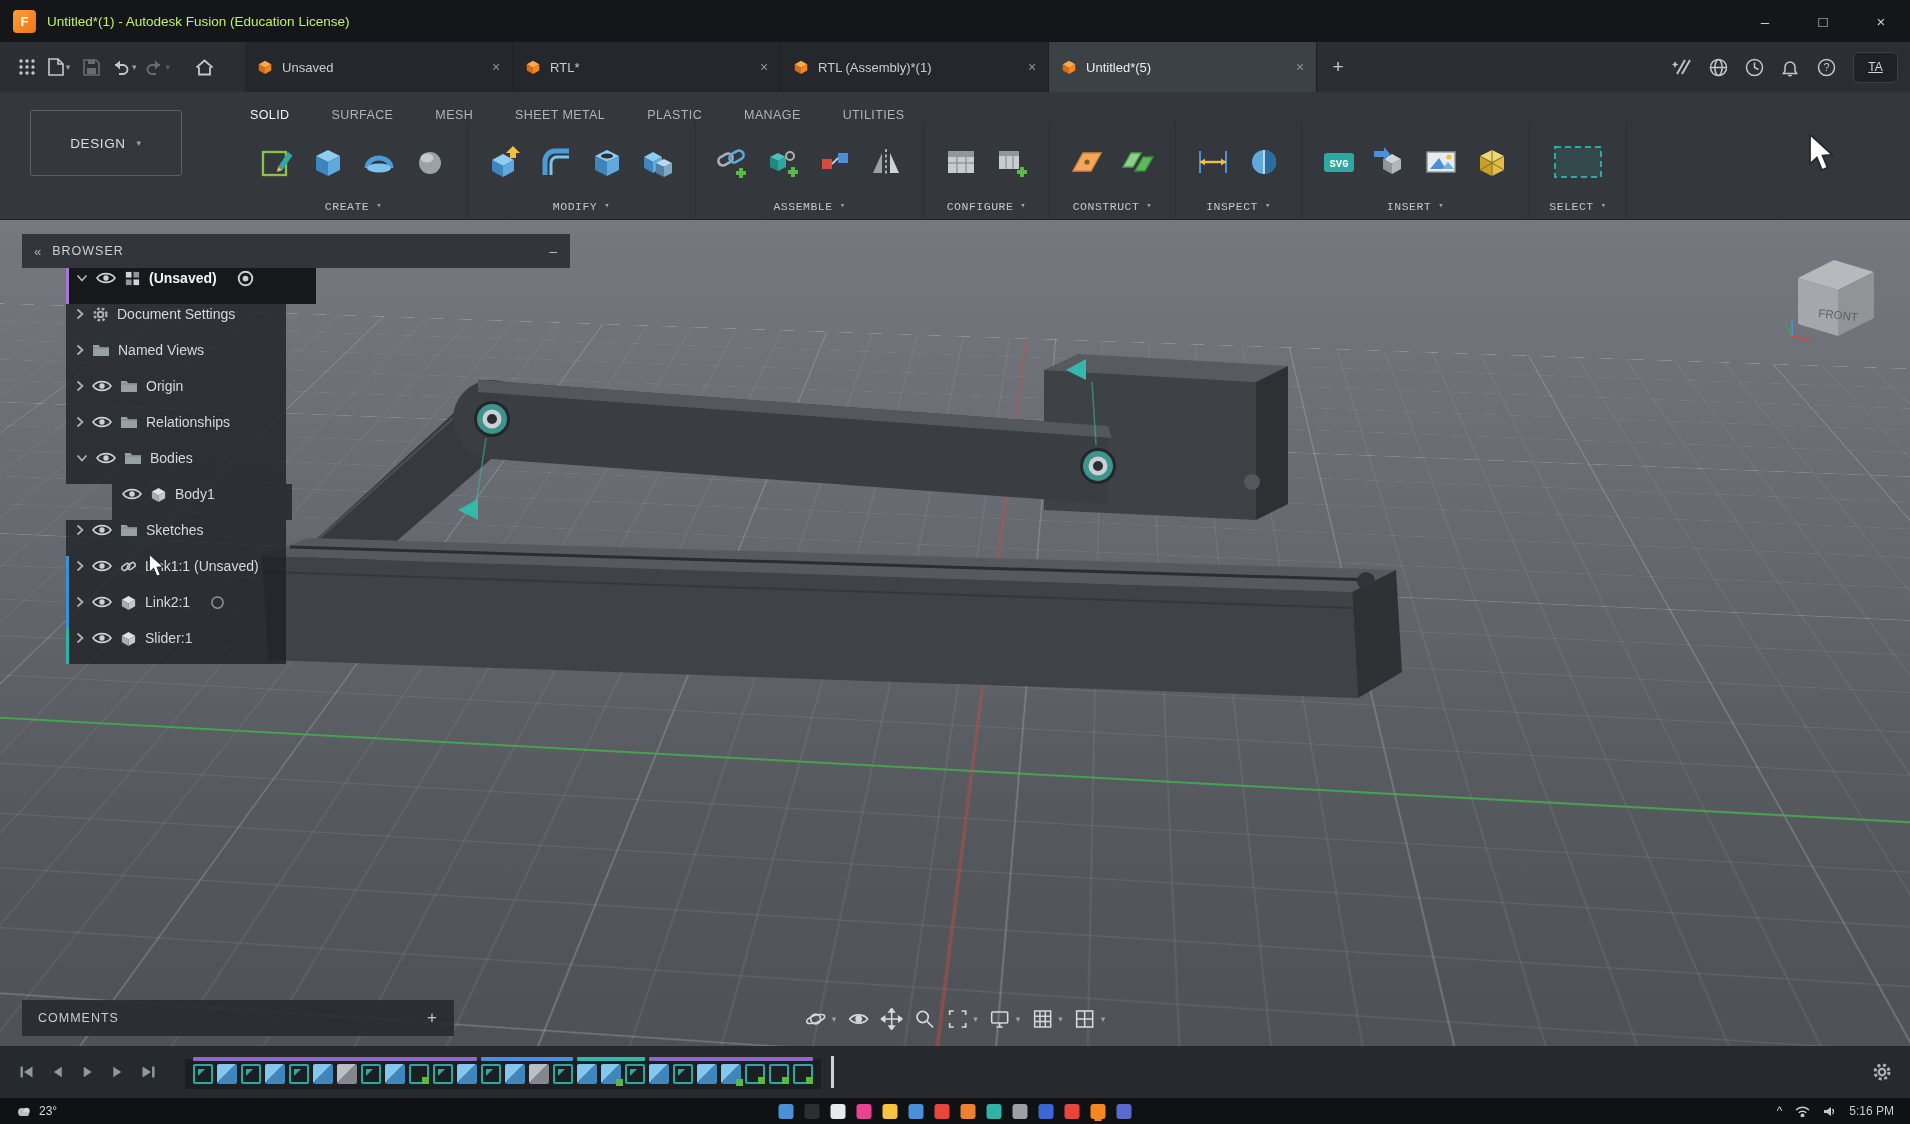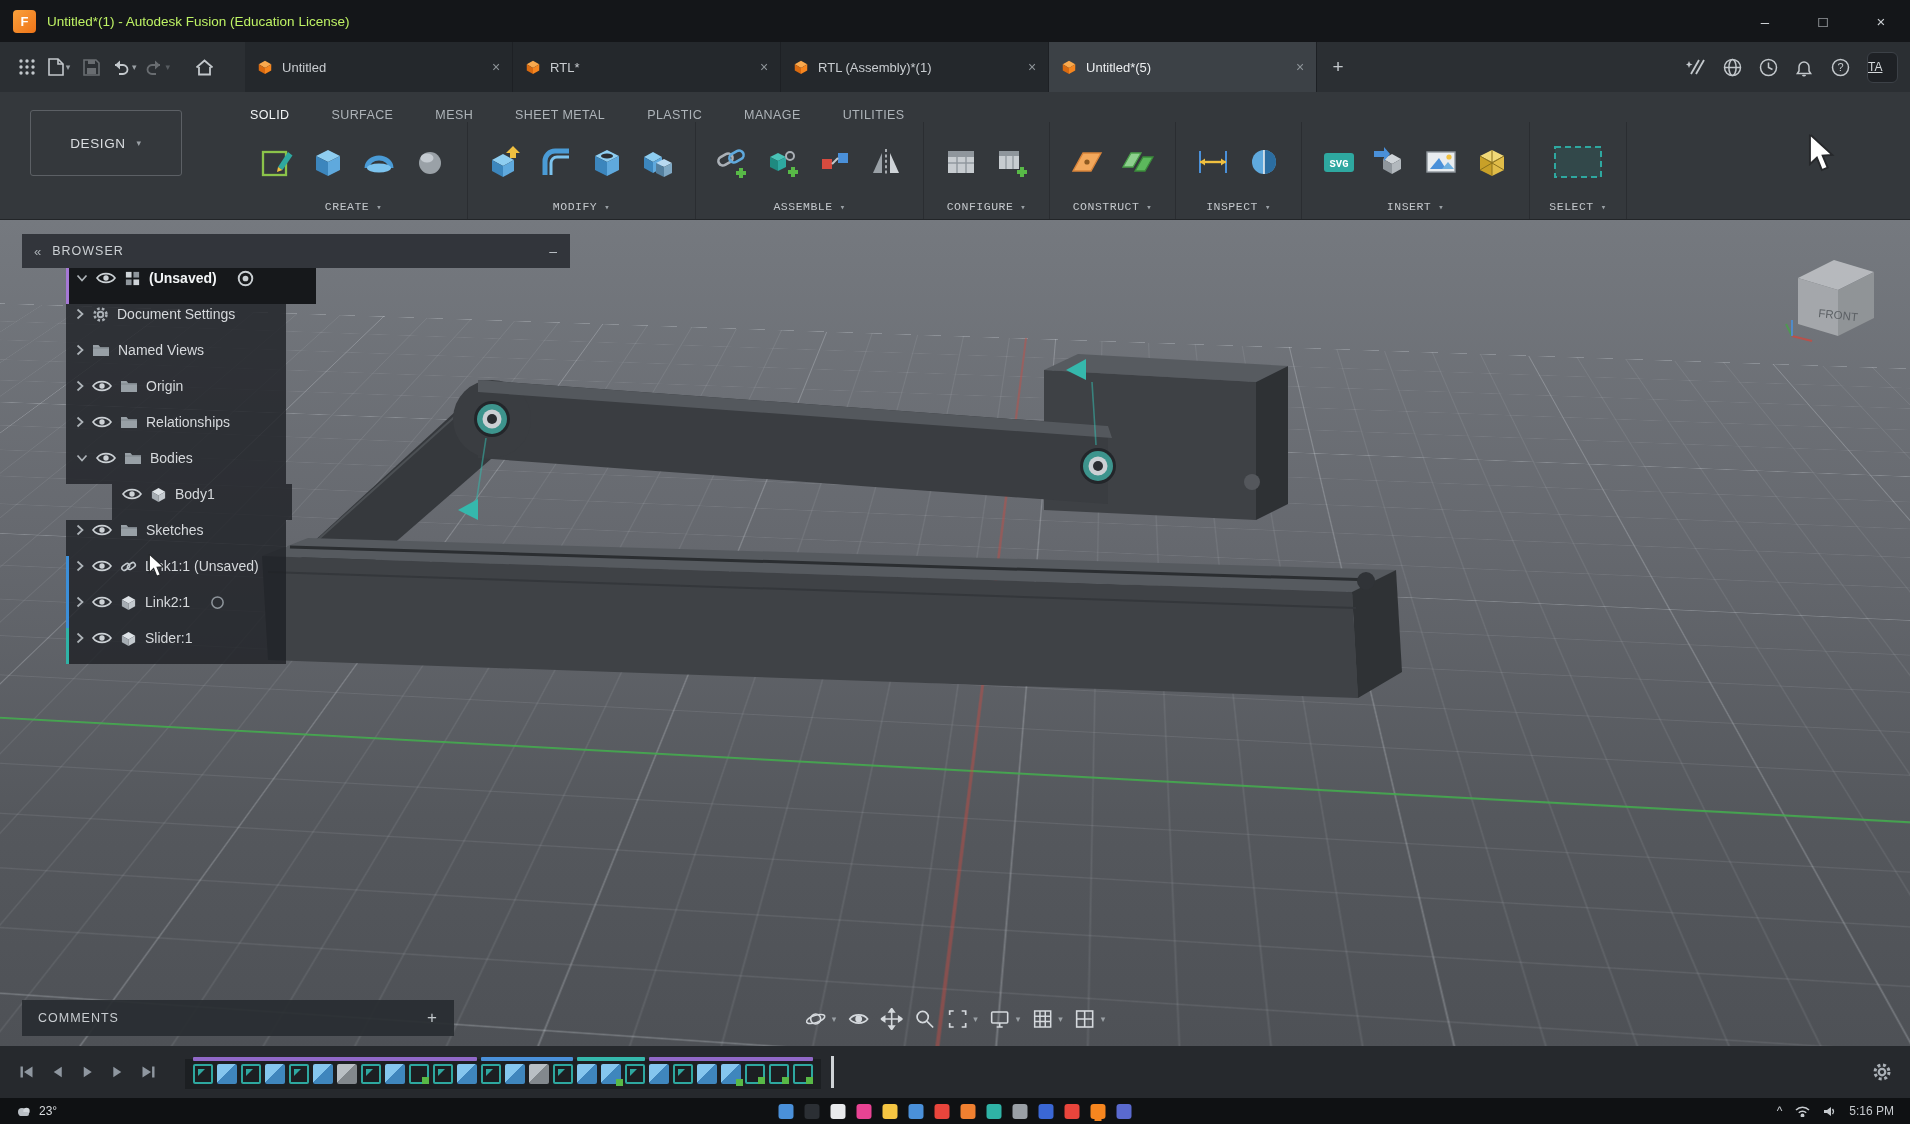--- a/index.html
+++ b/index.html
@@ -19,32 +19,32 @@
 .tb-icon{height:34px;min-width:30px;display:flex;align-items:center;justify-content:center;color:#c3c8cc;padding:0 3px;}
 .tb-icon.dim{opacity:.4;}
 .caret{font-size:9px;color:#9aa0a5;margin-left:2px;}
 .doc-tabs{display:flex;margin-left:26px;}
 .doc-tab{width:268px;display:flex;align-items:center;gap:9px;padding:0 12px;background:#24282c;
   border-right:1px solid #1d2024;font-size:13px;color:#c9cdd1;}
 .doc-tab.active{background:#3c4146;color:#eceef0;}
 .tab-close{margin-left:auto;color:#8f959a;font-size:14px;}
 .tab-plus{width:42px;display:flex;align-items:center;justify-content:center;font-size:19px;color:#c3c8cc;}
 .tb-right{margin-left:auto;display:flex;align-items:center;gap:6px;padding-right:12px;}
-.avatar{width:31px;height:31px;border-radius:6px;background:#1e2125;border:1px solid #3c4147;
-  display:flex;align-items:center;font-size:12px;color:#d4d8db;margin-left:6px;text-decoration:underline;}
+.avatar{width:45px;height:31px;border-radius:6px;background:#1e2125;border:1px solid #3c4147;
+  display:flex;align-items:center;justify-content:center;font-size:12px;color:#d4d8db;margin-left:6px;text-decoration:underline;}
 
 .ribbon{height:128px;background:#34383c;position:relative;border-bottom:1px solid #222528;}
 .design-btn{position:absolute;left:30px;top:18px;width:152px;height:66px;border:1px solid #5c6065;border-radius:3px;
   display:flex;align-items:center;justify-content:center;gap:9px;color:#dadde0;font-size:13.5px;letter-spacing:.6px;}
 .ribbon-tabs{position:absolute;left:250px;top:16px;display:flex;gap:42px;font-size:12.5px;letter-spacing:.4px;color:#aeb4b9;}
 .rtab.active{color:#f3f5f6;}
 .ribbon-groups{position:absolute;left:240px;top:30px;right:0;bottom:0;display:flex;}
 .rgroup{display:flex;flex-direction:column;align-items:center;padding:2px 13px 3px;border-right:1px solid #2a2d31;font-family:Liberation Mono, monospace;}
 .rg-icons{display:flex;align-items:center;gap:3px;flex:1;}
-.rg-label{font-size:11.5px;color:#c3c7cb;letter-spacing:.5px;display:flex;gap:5px;align-items:flex-end;padding-bottom:3px;}
+.rg-label{font-size:11.5px;color:#c3c7cb;letter-spacing:.5px;display:flex;gap:5px;align-items:flex-start;padding-bottom:3px;}
 .ticon{width:48px;height:48px;display:flex;align-items:center;justify-content:center;}
 .ticon.big{width:70px;height:56px;}
 .cursor-big{position:absolute;left:1808px;top:42px;z-index:5;}
 
 .main{position:relative;height:826px;overflow:hidden;
   background:linear-gradient(#75797f,#66696f 38%,#55585d 72%,#4e5156);}
 .gridwrap{position:absolute;inset:0;overflow:hidden;}
 .grid-plane{position:absolute;left:50%;top:116px;width:4400px;height:3200px;
   transform:translateX(-50%) perspective(1700px) rotateX(67deg) rotateZ(5deg);transform-origin:50% 0;
   background:
@@ -214,21 +214,21 @@
         </svg>
     </div>
   </div>
   <div class="doc-tabs">
     <div class="doc-tab">
       <svg width="16" height="16" viewBox="0 0 18 18">
           <polygon points="2,6 9,2 16,6 9,10" fill="#f9a94d"></polygon>
           <polygon points="2,6 9,10 9,17 2,13" fill="#d96a10"></polygon>
           <polygon points="16,6 9,10 9,17 16,13" fill="#f6861f"></polygon>
         </svg>
-      <span>Untitled</span>
+      <span>Unsaved</span>
       <span class="tab-close">×</span>
     </div>
     <div class="doc-tab">
       <svg width="16" height="16" viewBox="0 0 18 18">
           <polygon points="2,6 9,2 16,6 9,10" fill="#f9a94d"></polygon>
           <polygon points="2,6 9,10 9,17 2,13" fill="#d96a10"></polygon>
           <polygon points="16,6 9,10 9,17 16,13" fill="#f6861f"></polygon>
         </svg>
       <span>RTL*</span>
       <span class="tab-close">×</span>

